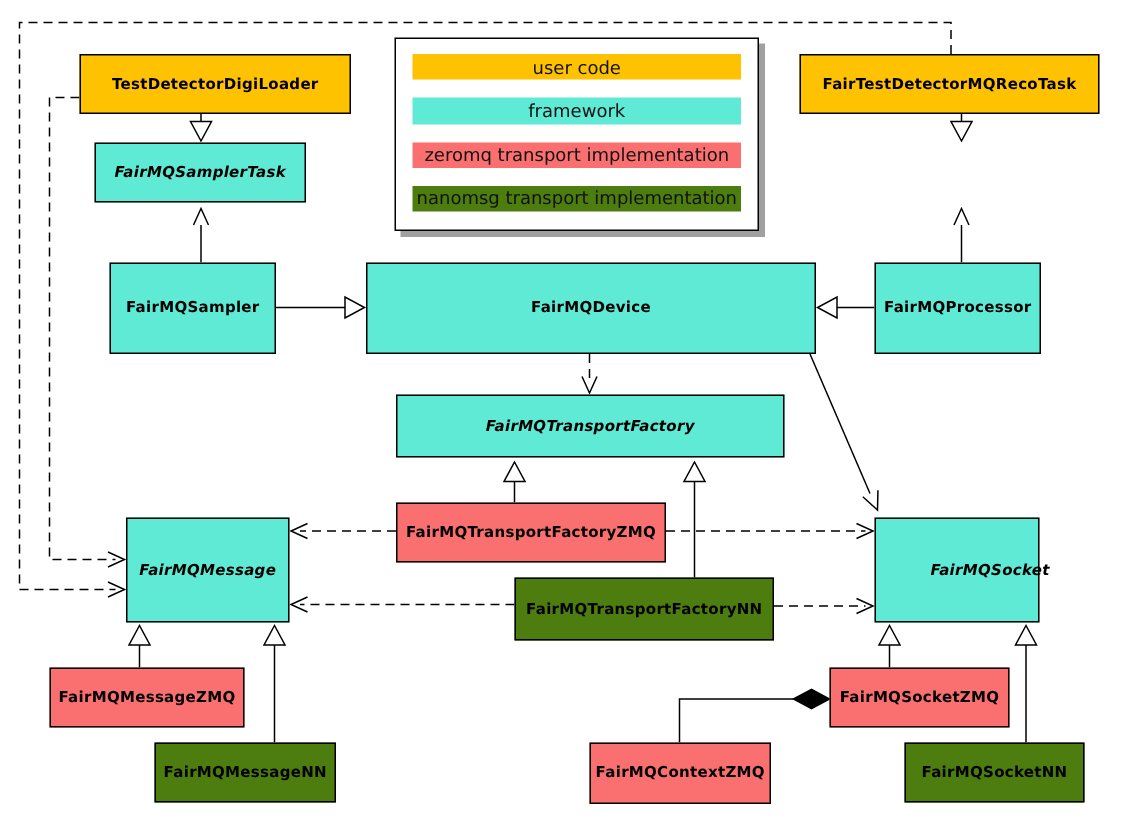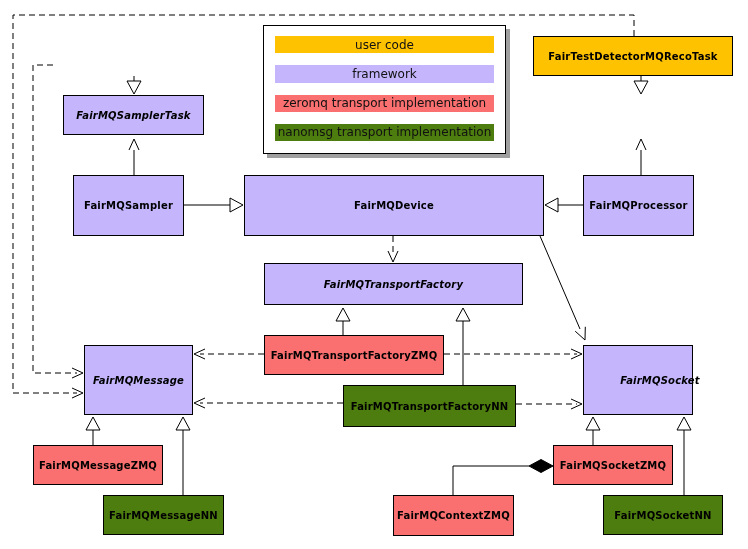--- a/index.html
+++ b/index.html
@@ -37,21 +37,21 @@
     justify-content: center;
     text-align: center;
     font-size: 10px;
     font-weight: 700;
     letter-spacing: 0.2px;
     color: #000000;
     line-height: 1.1;
   }
   .abstract { font-style: italic; }
   .cat-user { background: #FFC200; }
-  .cat-framework { background: #c4b5fd; }
+  .cat-framework { background: #5eead4; }
   .cat-zmq { background: #FA6F6F; }
   .cat-nn { background: #4d7c0f; }
   .legend {
     position: absolute;
     left: 263px; top: 25px;
     width: 243px; height: 129px;
     box-sizing: border-box;
     background: #ffffff;
     border: 1px solid #000000;
     box-shadow: 4px 4px 0 #a0a0a0;
@@ -161,20 +161,21 @@
       <path class="dashed" d="M634,36 L634,15 L13,15 L13,393 L77,393"></path>
       <polyline points="72,388 83,393 72,398"></polyline>
     </g>
 
     <g>
       <path d="M453,495 L453,466 L529,466"></path>
       <polygon class="diamond" points="529,466 541,459.5 553,466 541,472.5"></polygon>
     </g>
   </svg>
 
+  <div class="node cat-user" style="left:53px; top:36px; width:181px; height:40px;">TestDetectorDigiLoader</div>
   <div class="node cat-user" style="left:533px; top:36px; width:200px; height:40px;">FairTestDetectorMQRecoTask</div>
   <div class="node cat-framework abstract" style="left:63px; top:95px; width:141px; height:40px;">FairMQSamplerTask</div>
   <div class="node cat-framework" style="left:73px; top:175px; width:111px; height:61px;">FairMQSampler</div>
   <div class="node cat-framework" style="left:244px; top:175px; width:300px; height:61px;">FairMQDevice</div>
   <div class="node cat-framework" style="left:583px; top:175px; width:111px; height:61px;">FairMQProcessor</div>
   <div class="node cat-framework abstract" style="left:264px; top:263px; width:259px; height:42px;">FairMQTransportFactory</div>
   <div class="node cat-zmq" style="left:264px; top:335px; width:180px; height:40px;">FairMQTransportFactoryZMQ</div>
   <div class="node cat-nn" style="left:343px; top:385px; width:173px; height:42px;">FairMQTransportFactoryNN</div>
   <div class="node cat-framework abstract" style="left:84px; top:345px; width:109px; height:70px;">FairMQMessage</div>
   <div class="node cat-framework abstract" style="left:583px; top:345px; width:110px; height:70px;padding-left:44px;">FairMQSocket</div>

